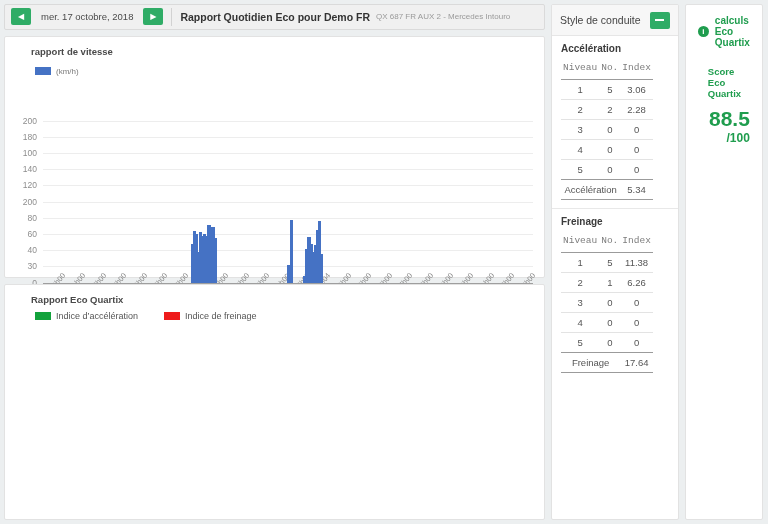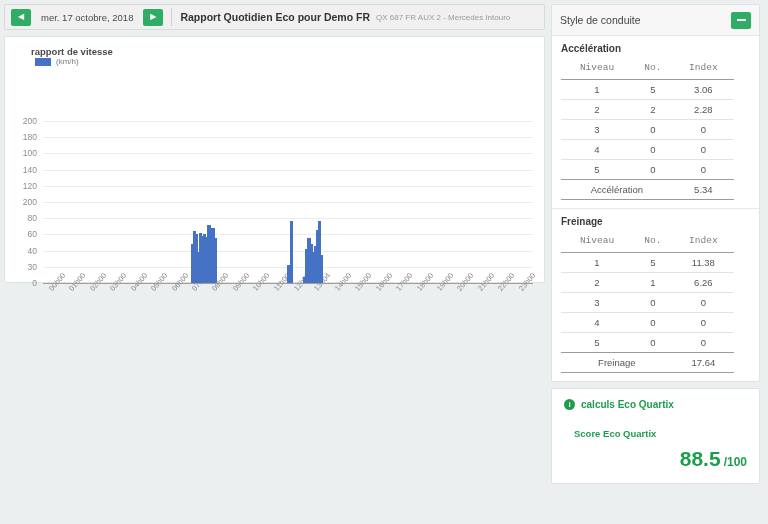--- a/index.html
+++ b/index.html
@@ -4,21 +4,21 @@
 <style>
   html,body{margin:0;padding:0;}
   body{
     width:768px;height:524px;overflow:hidden;
     background:#eceff0;
     font-family:"Liberation Sans","DejaVu Sans",sans-serif;
     font-size:11px;color:#3b3b3b;
   }
   .app{position:relative;width:768px;height:524px;box-sizing:border-box;padding:4px;display:flex;gap:6px;}
   .left-col{width:541px;display:flex;flex-direction:column;gap:6px;}
-  .right-col{width:209px;display:flex;flex-direction:column;gap:6px;}
+  .right-col{width:209px;display:flex;flex-direction:row;gap:6px;}
 
   
   .header{
     background:#f0f0f0;border:1px solid #dadada;border-radius:2px;
     height:24px;display:flex;align-items:center;padding:0 6px;gap:6px;
   }
   .navbtn{
     width:20px;height:17px;background:#2fac66;border-radius:2px;
     display:flex;align-items:center;justify-content:center;
     color:#fff;font-size:8px;line-height:1;cursor:pointer;flex:none;
@@ -26,21 +26,21 @@
   .datetxt{font-size:9.5px;color:#4a4a4a;padding:0 4px;white-space:nowrap;}
   .hdr-sep{width:1px;height:18px;background:#d2d2d2;margin:0 2px;}
   .hdr-title{font-size:10.5px;font-weight:bold;color:#333;white-space:nowrap;}
   .hdr-sub{font-size:8px;color:#9a9a9a;white-space:nowrap;}
 
   
   .panel{background:#fff;border:1px solid #e2e2e2;border-radius:2px;position:relative;}
   .panel-top{height:245px;}
   .panel-bottom{height:239px;}
   .chart-title{position:absolute;left:26px;top:9px;font-size:9.5px;font-weight:bold;color:#4a4a4a;}
-  .legend{position:absolute;left:30px;top:20px;display:flex;gap:26px;align-items:center;}
+  .legend{position:absolute;left:30px;top:30px;display:flex;gap:26px;align-items:center;}
   .legend.bottom{left:30px;top:26px;}
   .lg-item{display:flex;align-items:center;gap:5px;}
   .swatch{width:16px;height:8px;display:block;}
   .lg-label{font-size:8px;color:#7a7a7a;}
   .lg-label.dark{font-size:9px;color:#555;}
 
   .plot{position:absolute;}
   .gridline{position:absolute;left:0;height:1px;background:#ededed;}
   .gridline.zero{background:#9e9e9e;}
   .ytick{position:absolute;right:0;font-size:8.5px;color:#8d8d8d;text-align:right;transform:translateY(-50%);}
@@ -183,20 +183,34 @@
           <div class="bar" style="background: rgb(69, 114, 196); left: 266.438px; width: 3.2px; top: 123.12px; bottom: auto; height: 38.88px;"></div>
           <div class="bar" style="background: rgb(69, 114, 196); left: 268.479px; width: 3.2px; top: 131.22px; bottom: auto; height: 30.78px;"></div>
           <div class="bar" style="background: rgb(69, 114, 196); left: 270.521px; width: 3.2px; top: 124.74px; bottom: auto; height: 37.26px;"></div>
           <div class="bar" style="background: rgb(69, 114, 196); left: 272.562px; width: 3.2px; top: 109.35px; bottom: auto; height: 52.65px;"></div>
           <div class="bar" style="background: rgb(69, 114, 196); left: 274.604px; width: 3.2px; top: 100.44px; bottom: auto; height: 61.56px;"></div>
           <div class="bar" style="background: rgb(69, 114, 196); left: 276.646px; width: 3.2px; top: 133.65px; bottom: auto; height: 28.35px;"></div>
           <div class="axisline" style="top: 162px; width: 490px;"></div>
         </div>
     </div>
 
+    <div class="panel panel-bottom">
+      <div class="chart-title">Rapport Eco Quartix</div>
+      <div class="legend bottom">
+        <div class="lg-item">
+          <span class="swatch" style="background:#12a23c"></span>
+          <span class="lg-label dark">Indice d’accélération</span>
+        </div>
+        <div class="lg-item">
+          <span class="swatch" style="background:#ee1b1b"></span>
+          <span class="lg-label dark">Indice de freinage</span>
+        </div>
+      </div>
+
+    </div>
   </div>
 
   <div class="right-col">
 
     <div class="card">
       <div class="card-head">
         <span class="card-head-title">Style de conduite</span>
         <span class="collapse-btn">
           <span class="minus"></span>
         </span>

